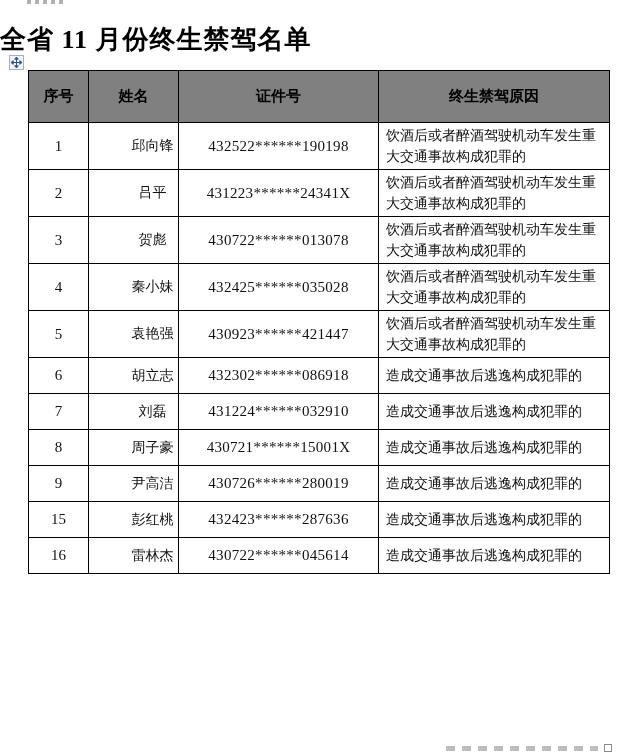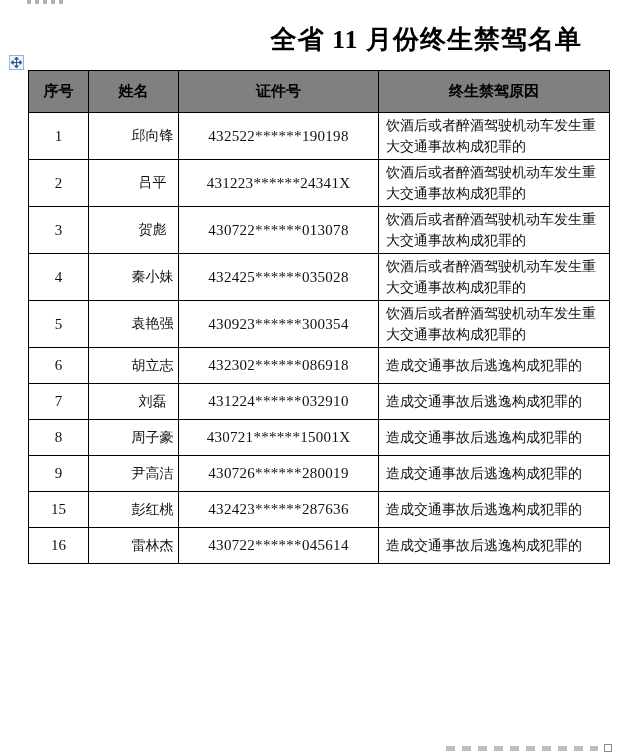--- a/index.html
+++ b/index.html
@@ -16,27 +16,26 @@
   .clip-fragment {
     position:absolute; left:27px; top:0;
     width:38px; height:4px;
     background:repeating-linear-gradient(90deg, #6f6f7a 0 4px, transparent 4px 8px);
     opacity:.55;
   }
 
   .page-title {
     position:absolute; top:5px; left:0;
     width:545px;
-    text-align:right;
+    text-align:left;
     font-family:"Liberation Serif", serif;
     font-weight:bold;
     font-size:26px;
     letter-spacing:1px;
     white-space:nowrap;
-    margin-left:37px;
   }
 
   
   .move-handle {
     position:absolute; left:9px; top:55px;
     width:15px; height:15px;
     border:1px solid #9db3c8;
     background:#f2f5f8;
     display:flex; align-items:center; justify-content:center;
     cursor:move;
@@ -52,21 +51,21 @@
   }
   .ban-table th, .ban-table td {
     border:1px solid #000;
     box-sizing:border-box;
     vertical-align:middle;
   }
   .ban-table th {
     background:var(--header-bg, #808080);
     font-size:15px;
     font-weight:bold;
-    height:42px;
+    height:52px;
     text-align:center;
   }
   .ban-table td { height:36px; font-size:14px; color:#111; }
   td.cell-no   { text-align:center; font-family:"Liberation Serif", serif; font-size:15px; }
   td.cell-name { text-align:center;padding-left:39px; }
   td.cell-id   { text-align:center; font-family:"Liberation Serif", serif; font-size:15px; letter-spacing:.3px; }
   td.cell-reason { text-align:left; padding:2px 1px 2px 7px; line-height:21px; }
 
   
   .watermark-overlay {
@@ -150,21 +149,21 @@
       </tr>
       <tr>
         <td class="cell-no">4</td>
         <td class="cell-name">秦小妹</td>
         <td class="cell-id">432425******035028</td>
         <td class="cell-reason">饮酒后或者醉酒驾驶机动车发生重大交通事故构成犯罪的</td>
       </tr>
       <tr>
         <td class="cell-no">5</td>
         <td class="cell-name">袁艳强</td>
-        <td class="cell-id">430923******300354</td>
+        <td class="cell-id">430923******421447</td>
         <td class="cell-reason">饮酒后或者醉酒驾驶机动车发生重大交通事故构成犯罪的</td>
       </tr>
       <tr>
         <td class="cell-no">6</td>
         <td class="cell-name">胡立志</td>
         <td class="cell-id">432302******086918</td>
         <td class="cell-reason">造成交通事故后逃逸构成犯罪的</td>
       </tr>
       <tr>
         <td class="cell-no">7</td>

